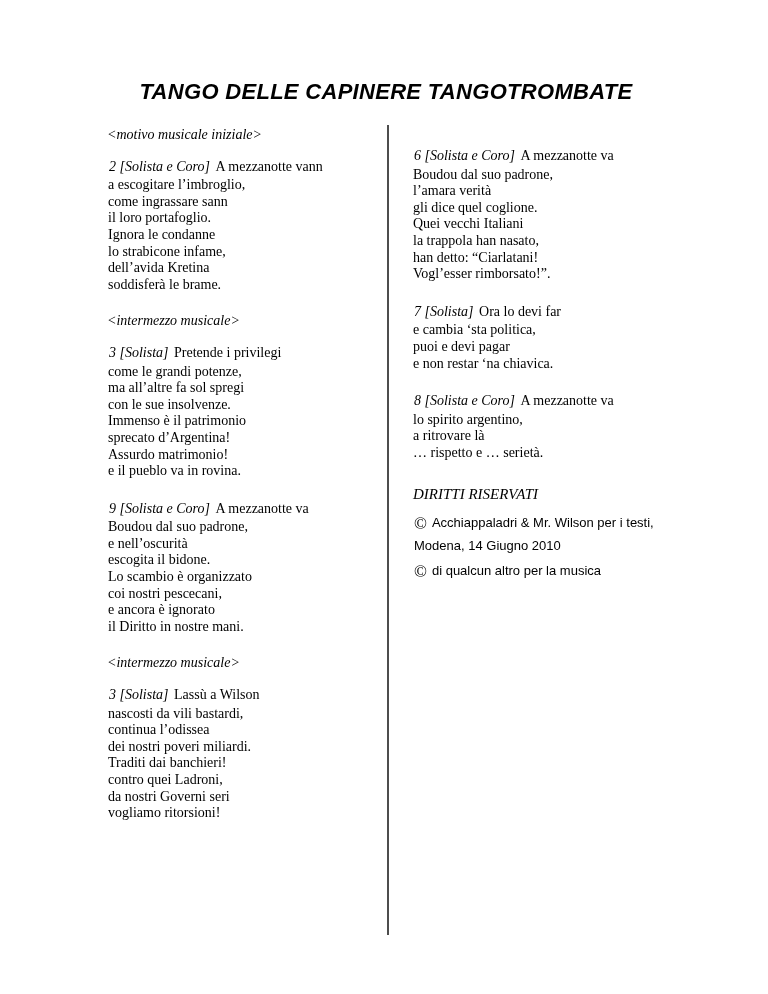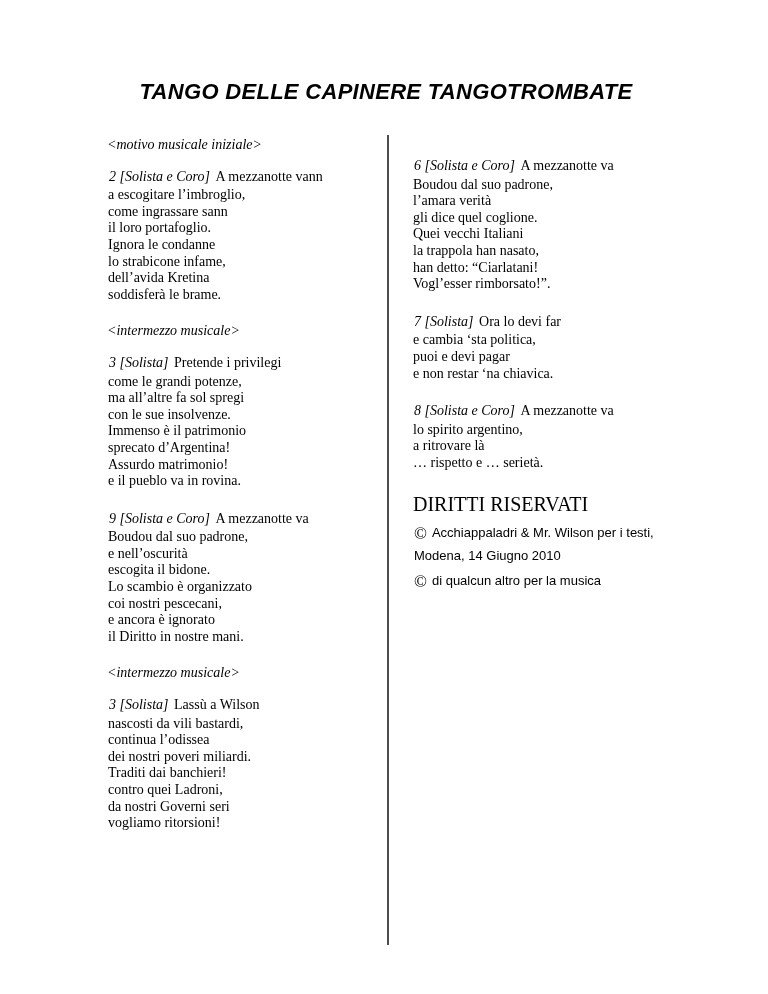--- a/index.html
+++ b/index.html
@@ -22,21 +22,21 @@
     font-style: italic;
     font-size: 22px;
     line-height: 26px;
     text-align: center;
     letter-spacing: 0.3px;
     white-space: nowrap;
   }
   .columns {
     display: flex;
     margin-left: 101px;
-    margin-top: 28px;
+    margin-top: 18px;
   }
   .col { font-size: 14px; line-height: 16.6px; }
   .col-left { flex: none; width: 282px; }
   .divider {
     flex: none;
     width: 1px;
     height: 810px;
     align-self: flex-start;
     background: #4d4d4d;
   }
@@ -48,21 +48,22 @@
   }
   .marker {
     font-style: italic;
     margin-bottom: 12px;
   }
   .verse { margin-bottom: 17px; }
   .vlabel { font-style: italic; }
   .vrest { white-space: pre-line; }
   .rights { margin-top: 20px; }
   .rights-heading {
-    font-size: 20px;
+    font-style: italic;
+    font-size: 15px;
     margin-bottom: 7px;
   }
   .copyright-line {
     font-family: "Liberation Sans", sans-serif;
     font-size: 13px;
     line-height: 23px;
   }
   .csym {
     font-family: "Liberation Serif", serif;
     font-size: 17px;

